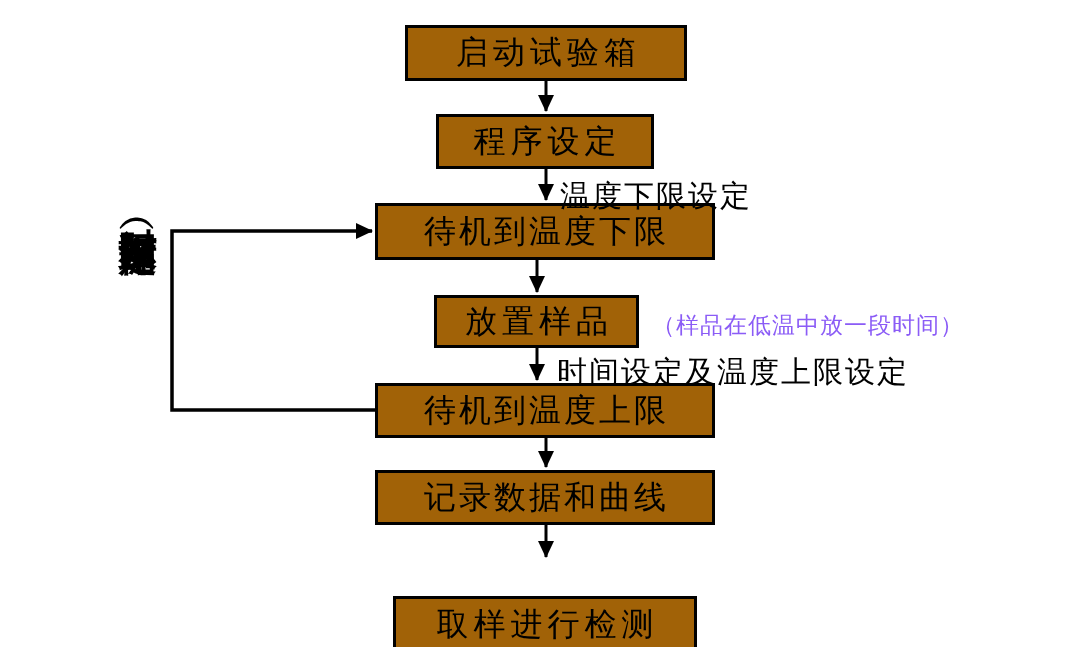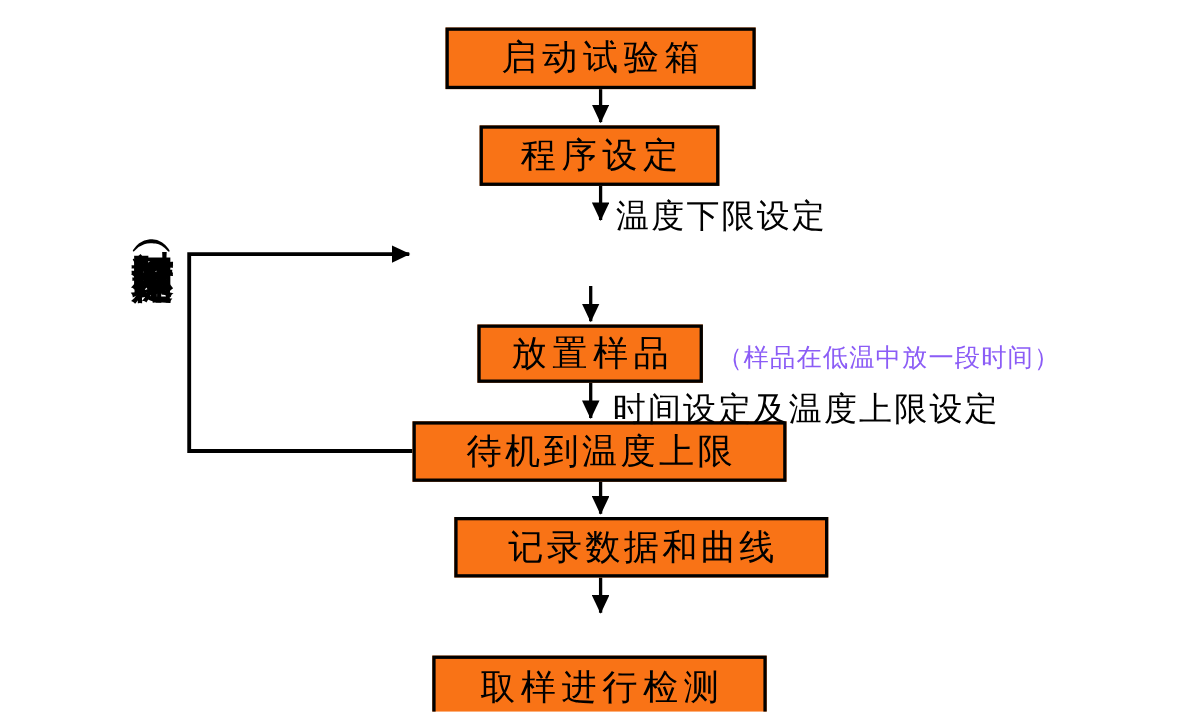--- a/index.html
+++ b/index.html
@@ -20,37 +20,37 @@
     left: 0;
     top: 0;
     width: 1080px;
     height: 647px;
     pointer-events: none;
   }
   .flow-box {
     position: absolute;
     box-sizing: border-box;
     border: 3px solid #000000;
-    background: #f97316;
+    background: #a16207;
     display: flex;
     align-items: center;
     justify-content: center;
     font-size: 32px;
     font-weight: 500;
     color: #000000;
     letter-spacing: 5px;
     text-indent: 5px; 
     white-space: nowrap;
   }
   .box-1 { left: 405px; top: 25px;  width: 282px; height: 56px; }
   .box-2 { left: 436px; top: 114px; width: 218px; height: 55px; }
   .box-3 { left: 375px; top: 203px; width: 340px; height: 57px; letter-spacing: 3px; text-indent: 3px; }
   .box-4 { left: 434px; top: 295px; width: 205px; height: 53px; }
   .box-5 { left: 375px; top: 383px; width: 340px; height: 55px; letter-spacing: 3px; text-indent: 3px; text-align: right; }
-  .box-6 { left: 375px; top: 470px; width: 340px; height: 55px; letter-spacing: 3px; text-indent: 3px; margin-left: 38px; }
+  .box-6 { left: 375px; top: 470px; width: 340px; height: 55px; letter-spacing: 3px; text-indent: 3px; }
   .box-7 { left: 393px; top: 560px; width: 304px; height: 57px; margin-top: 36px; }
   .edge-label {
     position: absolute;
     font-size: 30px;
     font-weight: 500;
     color: #000000;
     letter-spacing: 2px;
     white-space: nowrap;
   }
   .label-temp-lower { left: 560px; top: 176px; }
@@ -96,20 +96,21 @@
     <line x1="537" y1="348" x2="537" y2="380" stroke="#000000" stroke-width="3" marker-end="url(#arrowhead)"></line>
     <line x1="546" y1="438" x2="546" y2="467" stroke="#000000" stroke-width="3" marker-end="url(#arrowhead)"></line>
     <line x1="546" y1="525" x2="546" y2="557" stroke="#000000" stroke-width="3" marker-end="url(#arrowhead)"></line>
     <polyline points="375,410 172,410 172,231 372,231" fill="none" stroke="#000000" stroke-width="3.5" marker-end="url(#arrowhead)"></polyline>
   </svg>
 
   <div class="flow-box box-1">启动试验箱</div>
 
   <div class="flow-box box-2">程序设定</div>
 
+  <div class="flow-box box-3">待机到温度下限</div>
 
   <div class="flow-box box-4">放置样品</div>
 
   <div class="flow-box box-5">待机到温度上限</div>
 
   <div class="flow-box box-6">记录数据和曲线</div>
 
   <div class="flow-box box-7">取样进行检测</div>
 
   <div class="edge-label label-temp-lower">温度下限设定</div>

